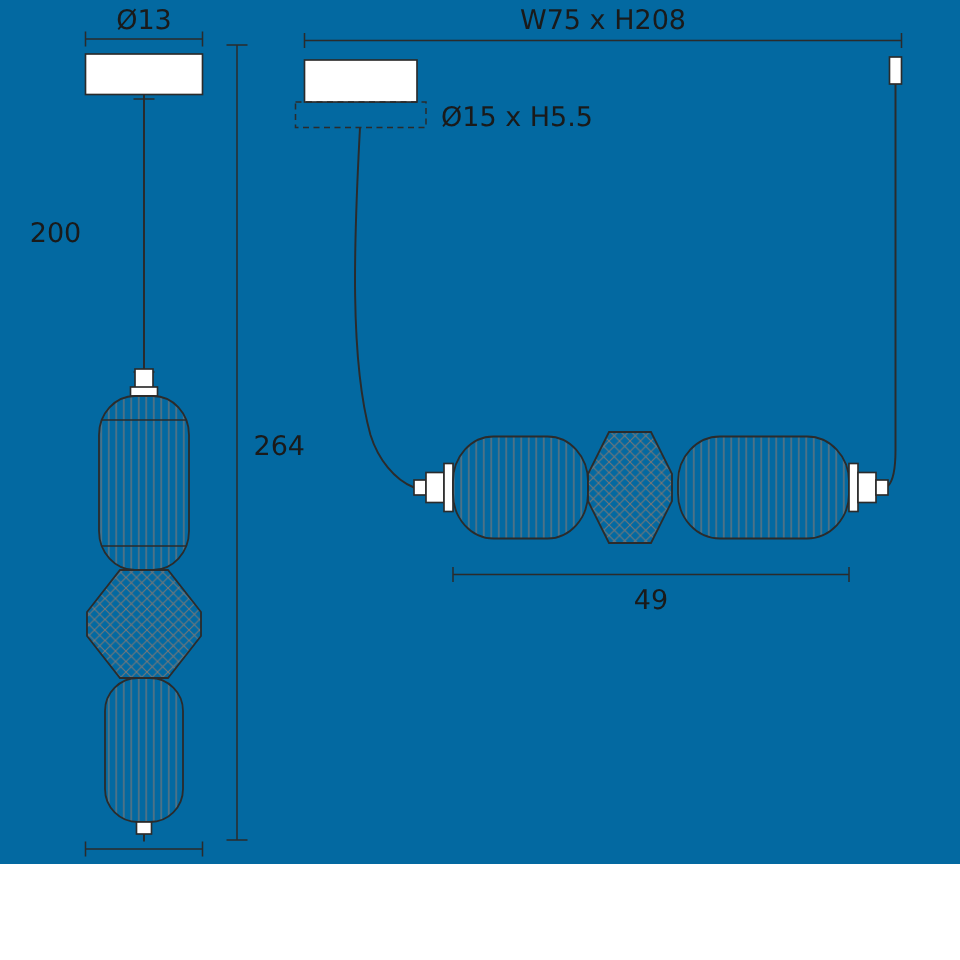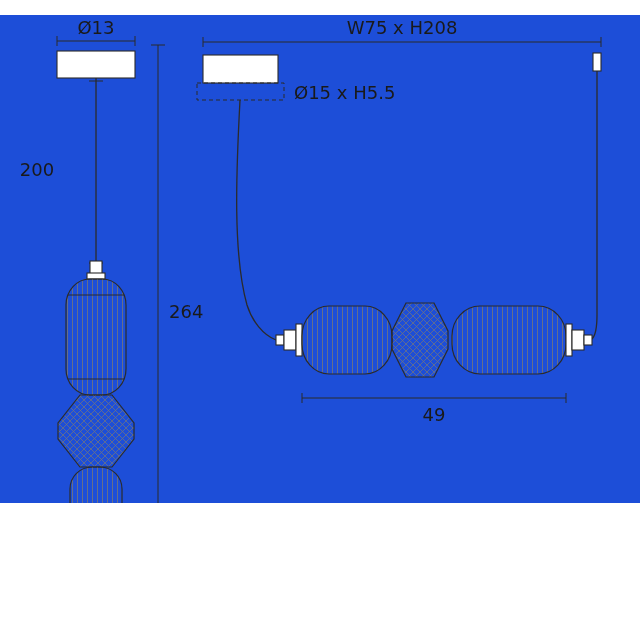--- a/index.html
+++ b/index.html
@@ -1,22 +1,21 @@
 <!DOCTYPE html>
 <html><head>
 <meta charset="utf-8">
 <style>
   html,body{margin:0;padding:0;background:#ffffff;}
   .canvas{
     position:relative;
-    width:640px;height:488px;
-    background:#1d4ed8;
+    width:640px;height:576px;
+    background:#0369a1;
     font-family:"DejaVu Sans", sans-serif;
     overflow:hidden;
-    margin-top:15px;
   }
   svg{display:block;}
   svg text{
     font-family:"DejaVu Sans", sans-serif;
     font-size:18px;
     fill:#1a1a1a;
   }
   .note{
     position:absolute;
     left:13px;

